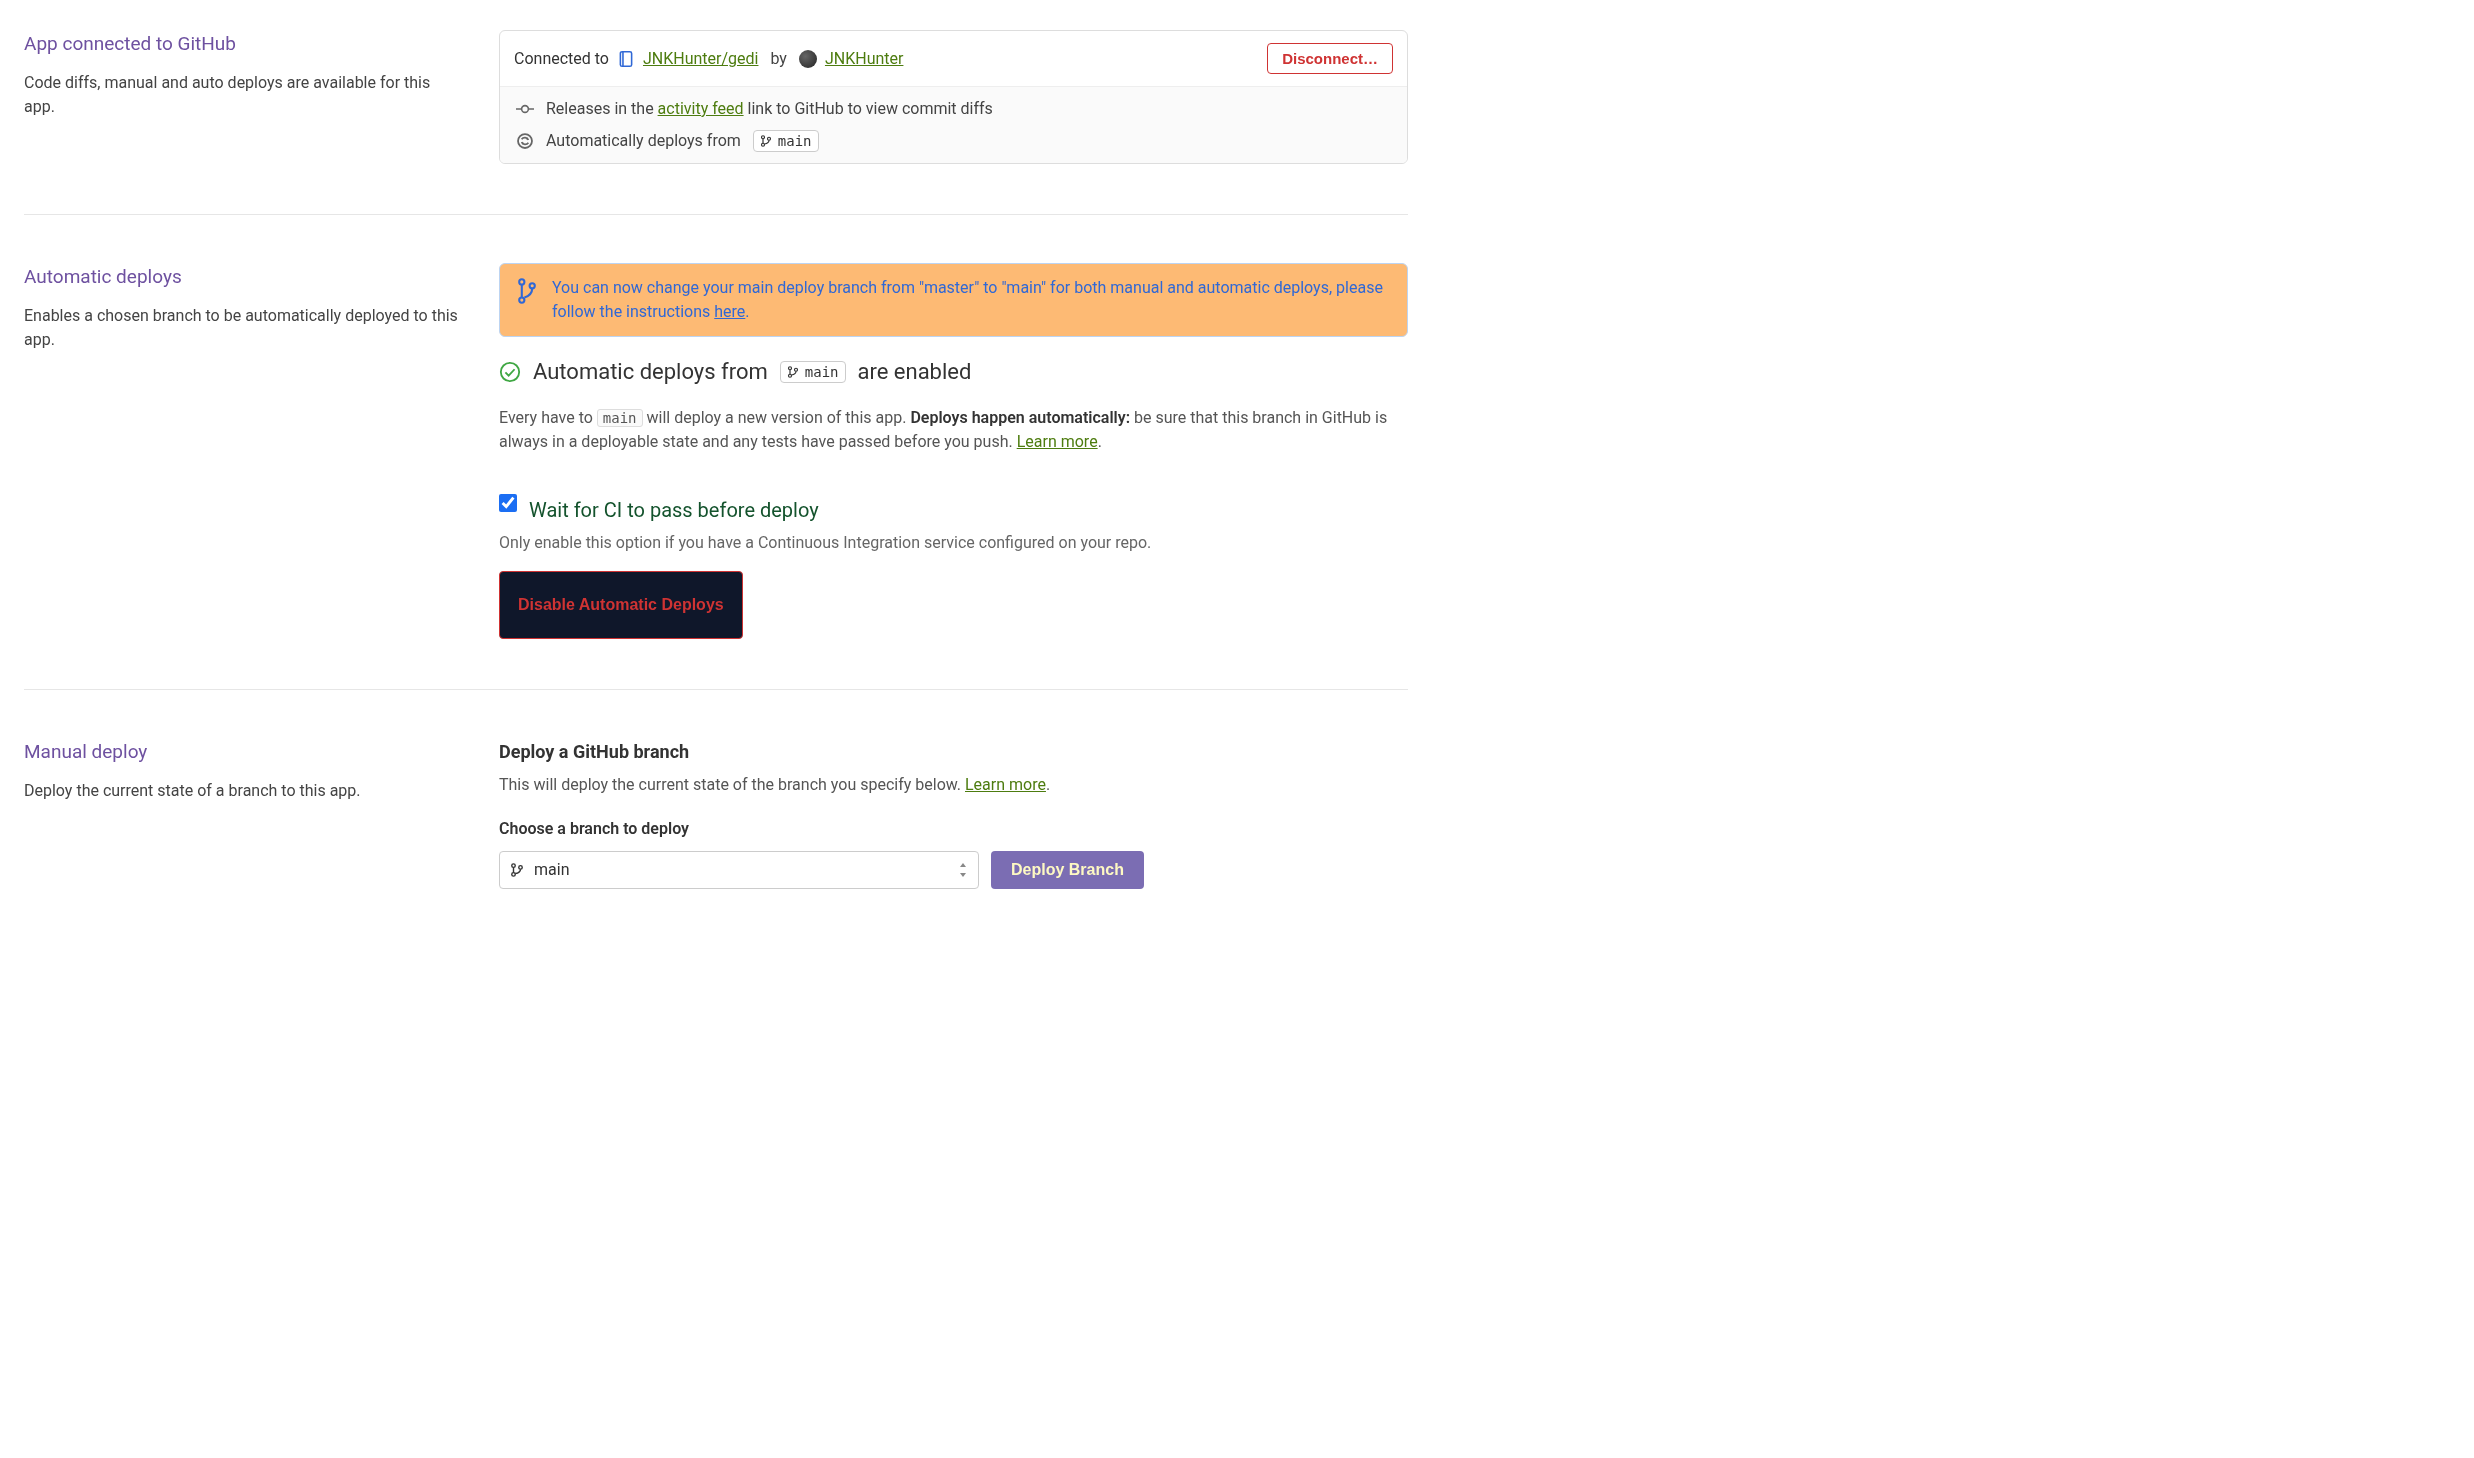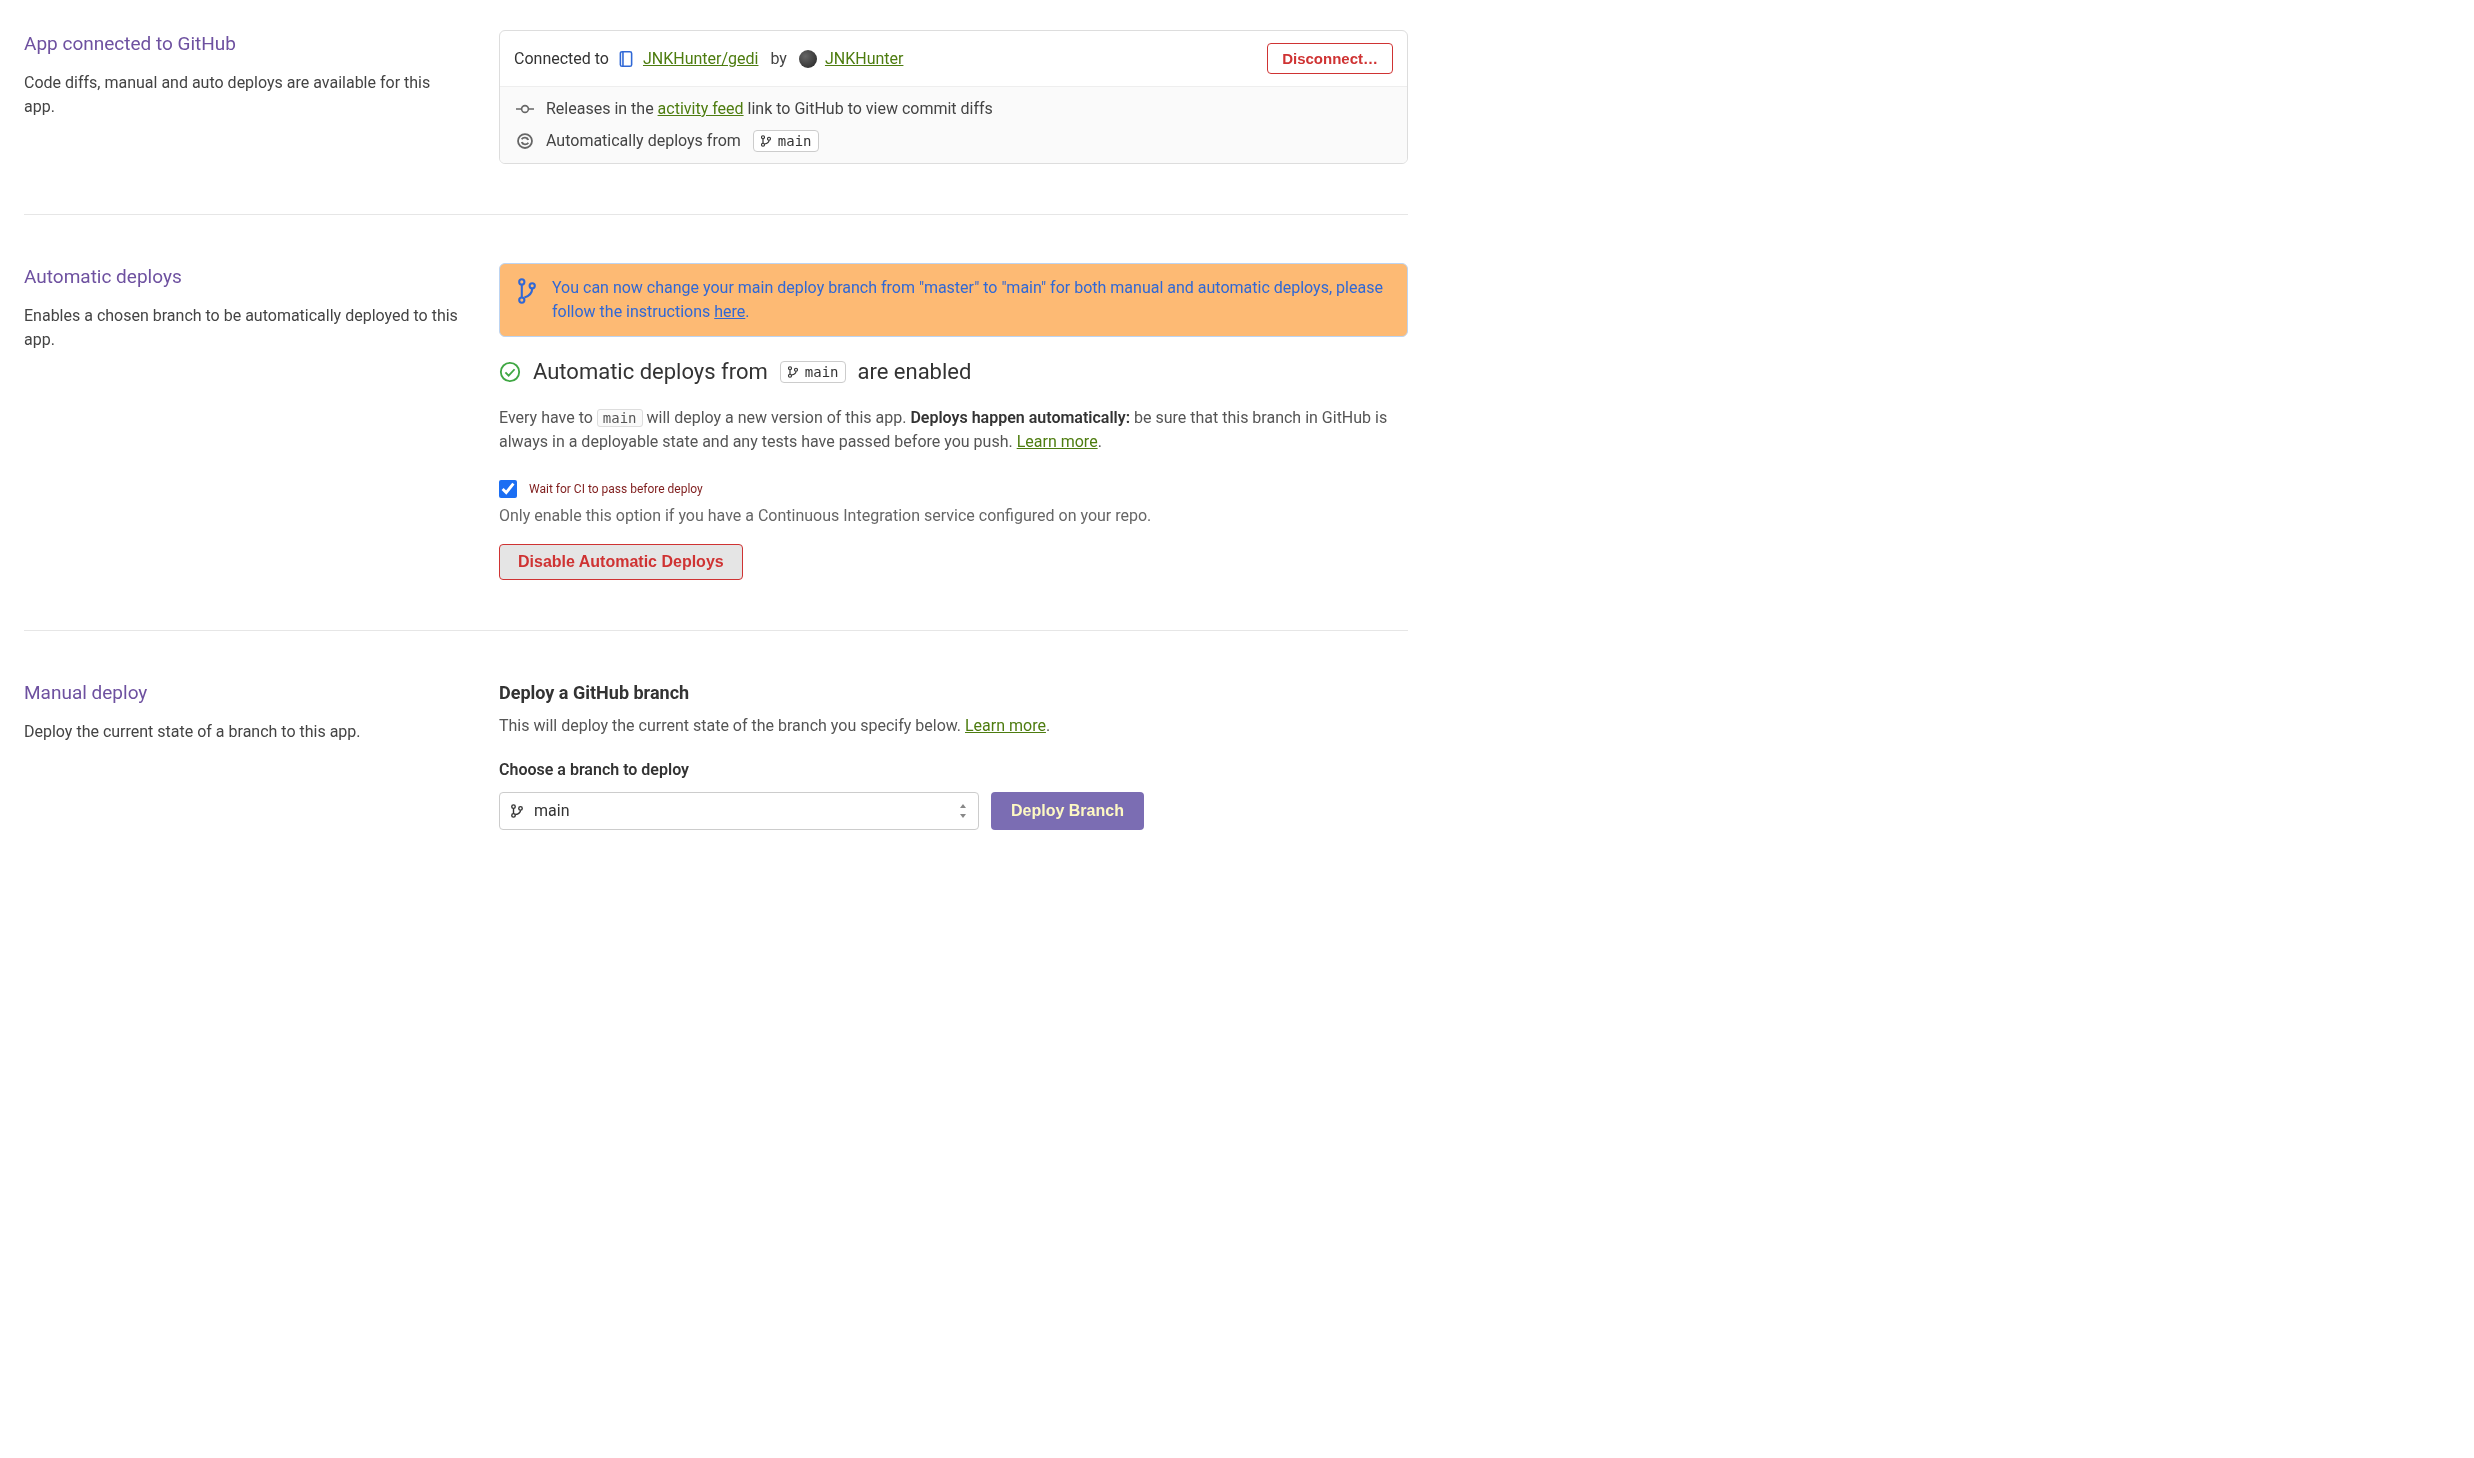--- a/index.html
+++ b/index.html
@@ -154,29 +154,29 @@
   .ci-row {
     display: flex;
     align-items: center;
     gap: 12px;
     margin-bottom: 6px;
   }
   .checkbox {
     width: 18px; height: 18px;
     accent-color: #1b6ef3;
   }
-  .ci-label { font-size: 12px; color: #7f1d1d; }
+  .ci-label { font-size: 20px; color: #14532d; margin-top: 15px; }
   .ci-note { color: #666; margin-bottom: 16px; }
 
   .danger-outline-btn {
     border: 1px solid #cf3333;
     color: #cf3333;
-    background: #e5e5e5;
-    border-radius: 4px;
-    padding: 8px 18px;
+    background: #0f172a;
+    border-radius: 4px;
+    padding: 24px 18px;
     font-size: 16px;
     font-weight: 600;
     cursor: pointer;
   }
 
   
   .sub-heading {
     font-size: 18px;
     color: #333;
     margin-bottom: 8px;

